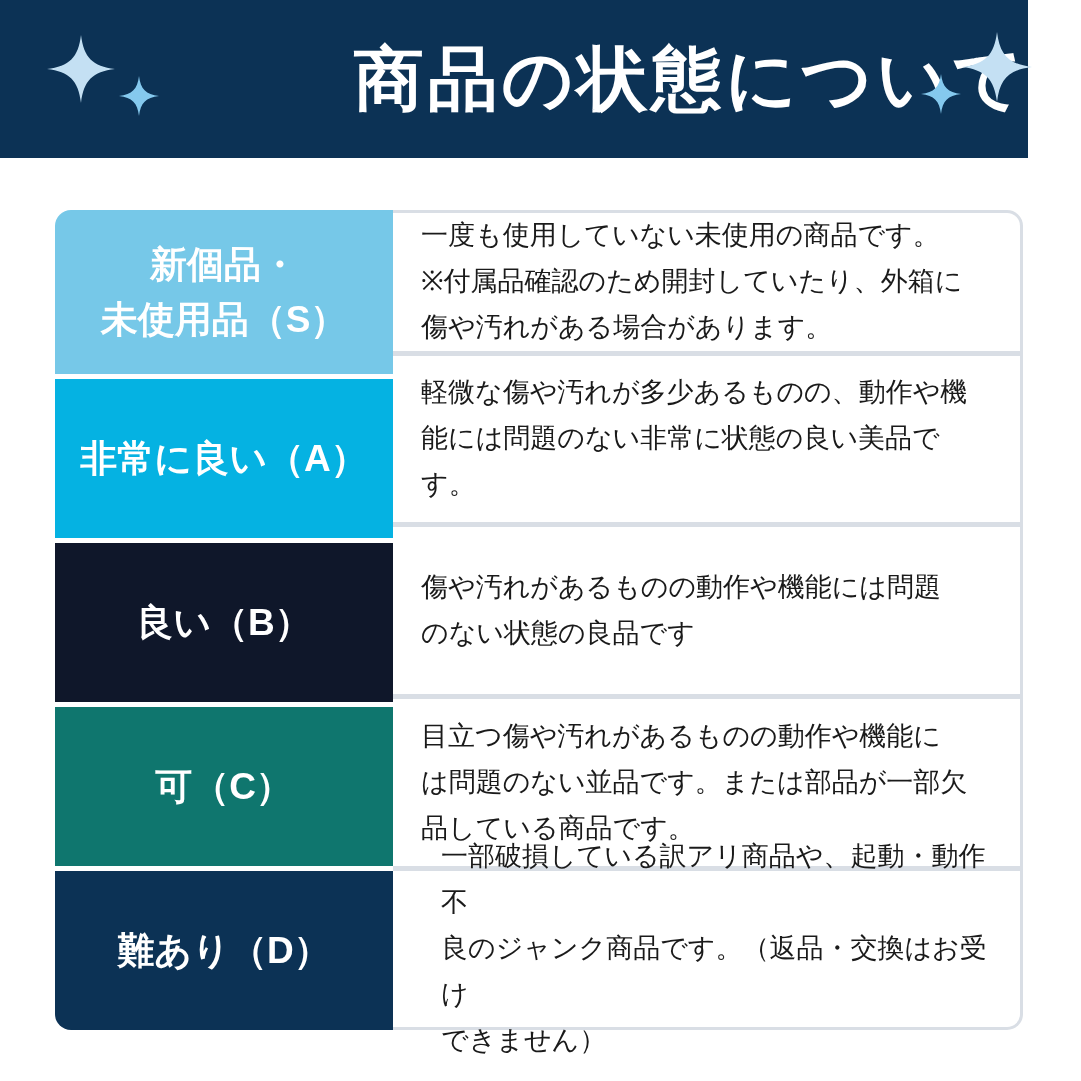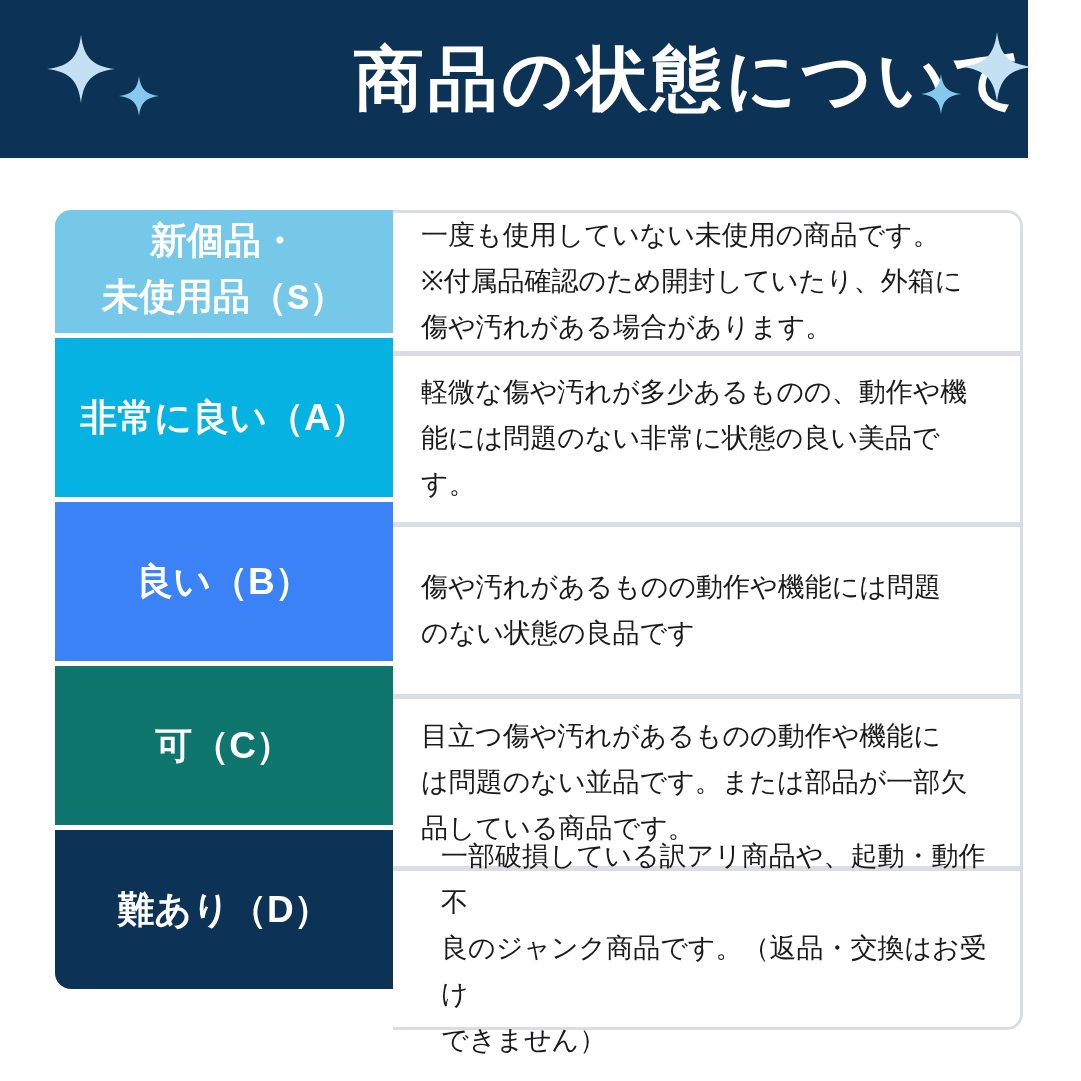--- a/index.html
+++ b/index.html
@@ -42,21 +42,21 @@
     height: 159px;
     margin-bottom: 5px;
     display: flex; align-items: center; justify-content: center;
     color: #ffffff;
     font-size: 37px;
     font-weight: 700;
     line-height: 1.5;
     text-align: center;
     white-space: pre-line;
   }
-  .grade-cell:first-child { height: 123px; border-radius: 16px 0 0 0; font-family: Liberation Mono, monospace; }
+  .grade-cell:first-child { height: 164px; border-radius: 16px 0 0 0; }
   .grade-cell:last-child  { margin-bottom: 0; border-radius: 0 0 0 16px; }
 
   .right-col {
     width: 630px; height: 820px;
     background: #ffffff;
     border: 3px solid #d9dee5;
     border-left: none;
     border-radius: 0 16px 16px 0;
     display: flex; flex-direction: column;
   }
@@ -91,21 +91,21 @@
   <svg class="sparkle sparkle-big-right" viewBox="0 0 100 100" style="color: rgb(196, 224, 243);">
     <path d="M50 0 C54 33 67 46 100 50 C67 54 54 67 50 100 C46 67 33 54 0 50 C33 46 46 33 50 0 Z"></path>
   </svg>
 </header>
 
 <div class="table">
   <div class="left-col">
     <div class="grade-cell" style="background-color: rgb(118, 200, 232);">新個品・
 未使用品（S）</div>
     <div class="grade-cell" style="background-color: rgb(5, 178, 226);">非常に良い（A）</div>
-    <div class="grade-cell" style="background-color: #3b82f6;">良い（B）</div>
+    <div class="grade-cell" style="background-color: #0f172a;">良い（B）</div>
     <div class="grade-cell" style="background-color: #0f766e;">可（C）</div>
     <div class="grade-cell" style="background-color: rgb(12, 50, 85); text-align: center;">難あり（D）</div>
   </div>
   <div class="right-col">
     <div class="desc-cell">一度も使用していない未使用の商品です。
 ※付属品確認のため開封していたり、外箱に
 傷や汚れがある場合があります。</div>
     <div class="desc-cell">軽微な傷や汚れが多少あるものの、動作や機
 能には問題のない非常に状態の良い美品で
 す。</div>

